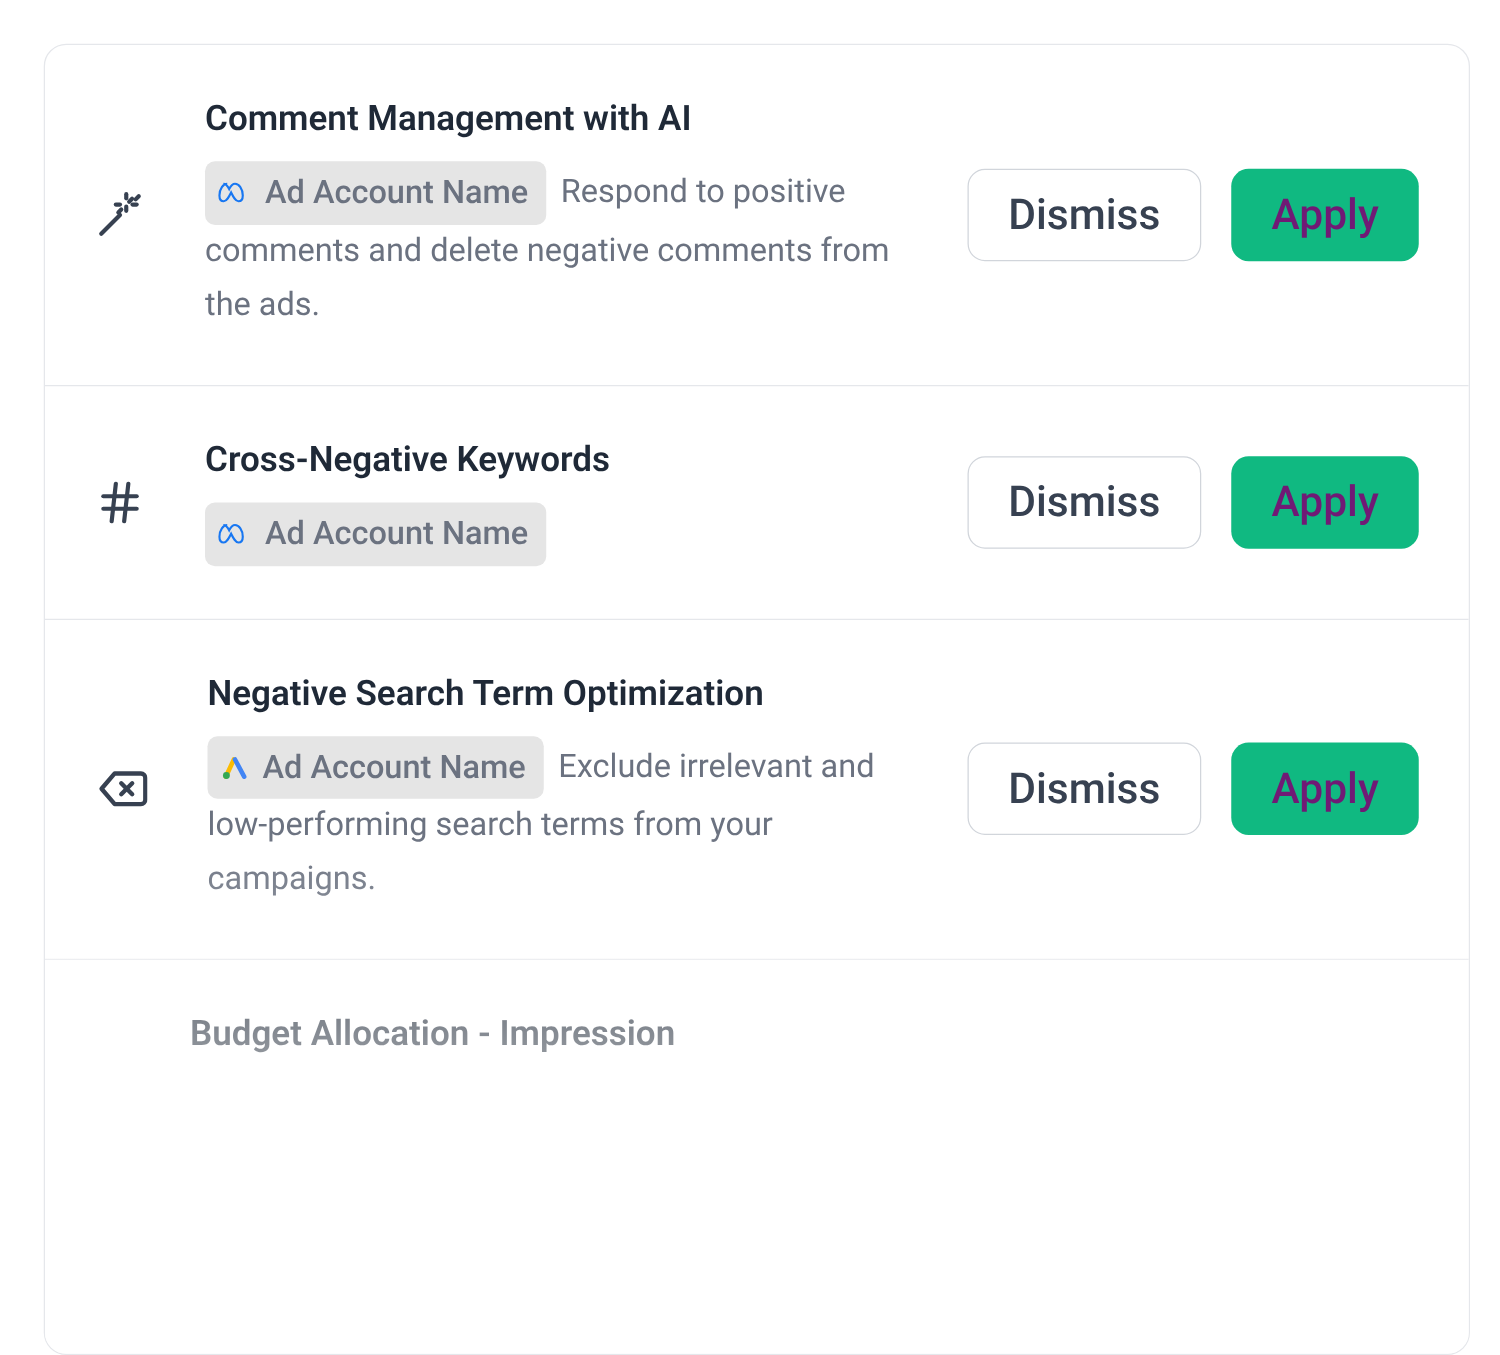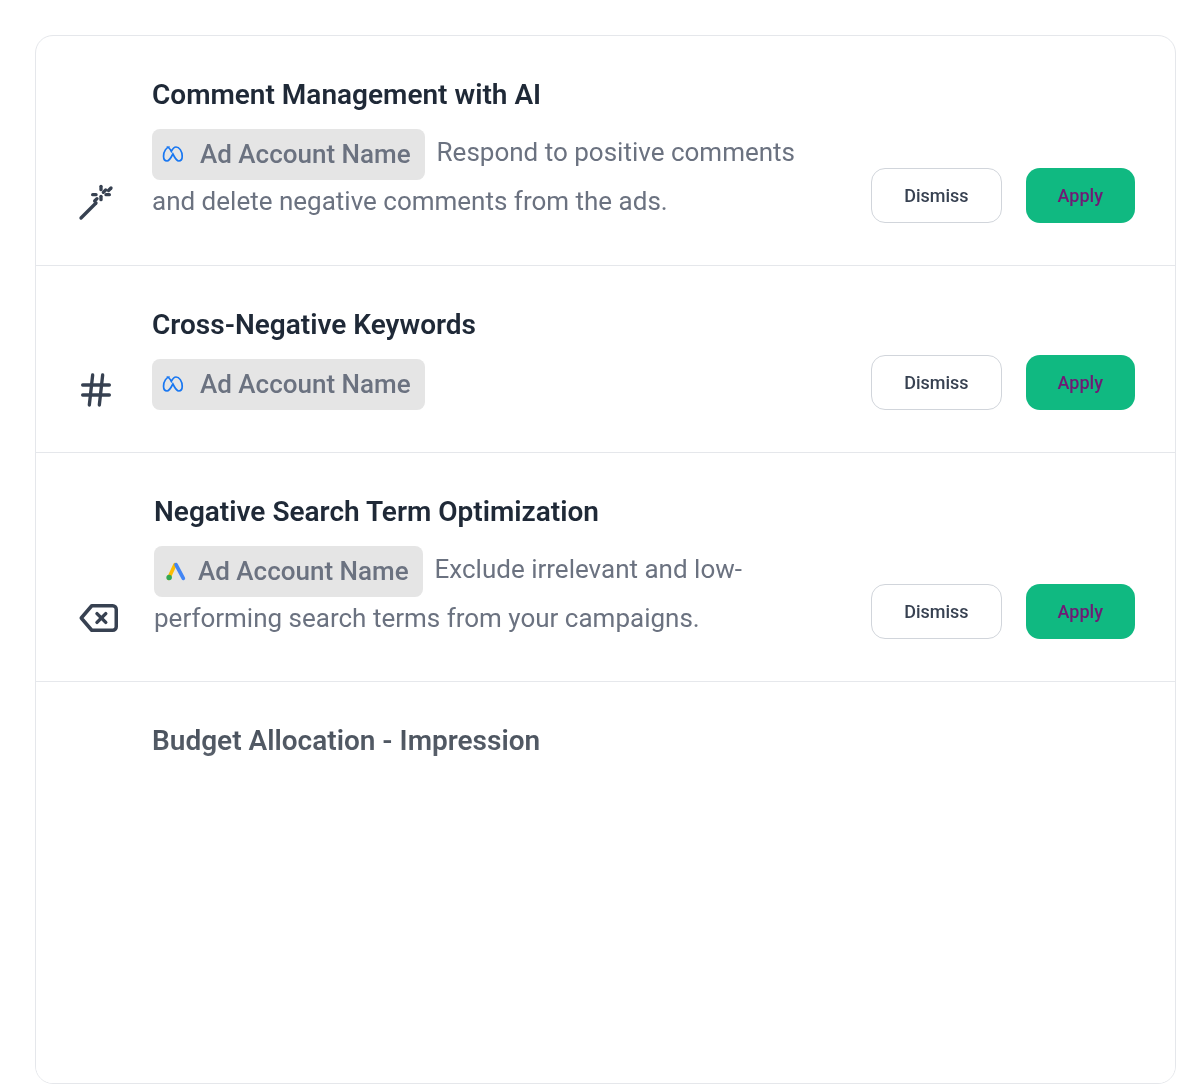--- a/index.html
+++ b/index.html
@@ -30,24 +30,24 @@
       padding: 40px 40px 40px 40px;
       border-bottom: 1px solid #e5e7eb;
     }
     .header-title {
       font-size: 30px;
       font-weight: 600;
       color: #1f2937;
     }
     .recommendation-item {
       display: flex;
-      align-items: flex-end;
+      align-items: center;
       padding: 42px 40px;
       border-bottom: 1px solid #e5e7eb;
-      gap: 36px;
+      gap: 48px;
     }
     .item-icon {
       flex: 0 0 40px;
       display: flex;
       align-items: center;
       justify-content: center;
     }
     .item-content {
       flex: 1;
       min-width: 0;
@@ -77,21 +77,21 @@
       font-size: 26px;
       font-weight: 500;
       color: #6b7280;
     }
     .item-actions {
       display: flex;
       gap: 24px;
       flex-shrink: 0;
     }
     .btn {
-      font-size: 18px;
+      font-size: 34px;
       font-weight: 500;
       padding: 16px 32px;
       border-radius: 14px;
       cursor: pointer;
       border: none;
       font-family: inherit;
     }
     .btn-dismiss {
       background: #ffffff;
       color: #374151;

